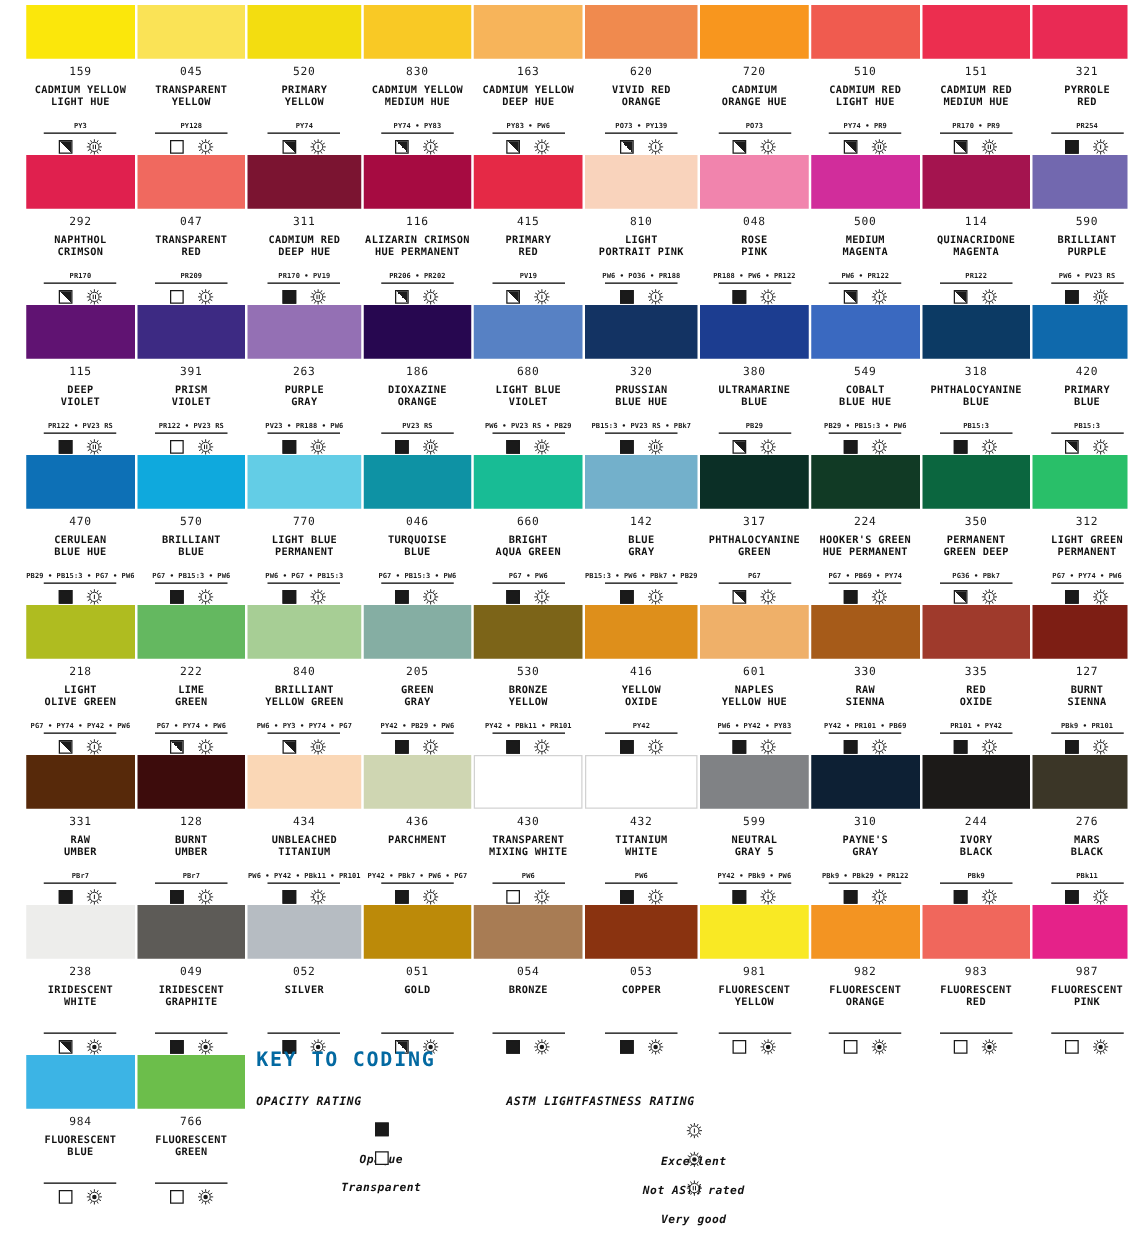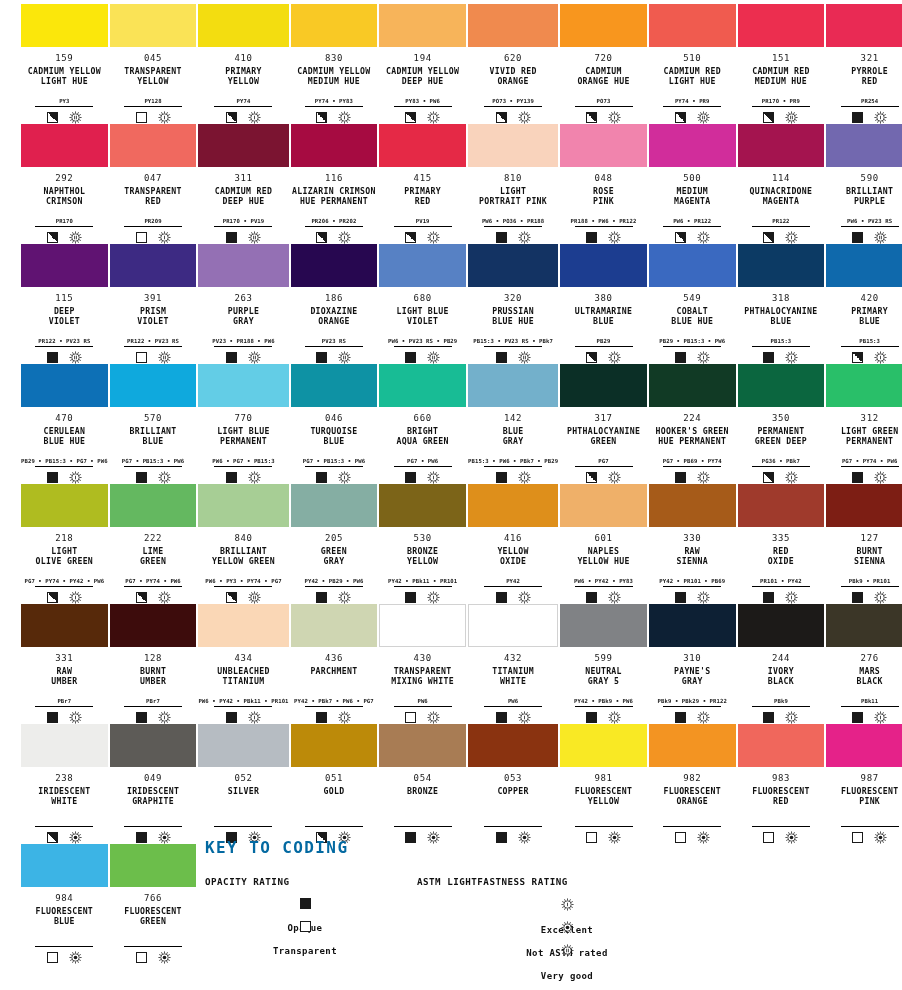--- a/index.html
+++ b/index.html
@@ -98,21 +98,21 @@
     top: 838px;
     width: 560px;
   }
   .legend-title {
     font-size: 16px;
     letter-spacing: 1.4px;
     color: #0369a1;
     font-weight: 700;
     margin-bottom: 19px;
   }
-  .legend-cols { display: flex; gap: 12px; }
+  .legend-cols { display: flex; gap: 0px; font-style: italic; }
   .legend-col { width: 200px; }
   .legend-col.wide { width: 300px; }
   .legend-head {
     font-size: 9.2px;
     letter-spacing: 0.5px;
     font-weight: 700;
     color: #111;
     margin-bottom: 11px;
   }
   .legend-row {
@@ -185,21 +185,21 @@
             <line x1="13.00" y1="4.80" x2="13.00" y2="0.80" stroke="#1a1a1a" stroke-width="1.5"></line>
             <line x1="17.10" y1="5.90" x2="19.10" y2="2.43" stroke="#1a1a1a" stroke-width="1.5"></line>
             <line x1="20.10" y1="8.90" x2="23.57" y2="6.90" stroke="#1a1a1a" stroke-width="1.5"></line>
             <circle cx="13" cy="13" r="7.4" fill="#fff" stroke="#1a1a1a" stroke-width="1.5"></circle>
             <line x1="13" y1="9.5" x2="13" y2="16.5" stroke="#1a1a1a" stroke-width="1.6"></line>
           </svg>
         </div>
       </div>
       <div class="cell">
         <div class="swatch" style="background:#F3DD10"></div>
-        <div class="code">410</div>
+        <div class="code">520</div>
         <div class="cname">PRIMARY
 YELLOW</div>
         <div class="pig">PY74</div>
         <div class="rule"></div>
         <div class="icons">
           <span class="op op-semi"></span>
           <svg class="lf" viewBox="0 0 26 26">
             <line x1="21.20" y1="13.00" x2="25.20" y2="13.00" stroke="#1a1a1a" stroke-width="1.5"></line>
             <line x1="20.10" y1="17.10" x2="23.57" y2="19.10" stroke="#1a1a1a" stroke-width="1.5"></line>
             <line x1="17.10" y1="20.10" x2="19.10" y2="23.57" stroke="#1a1a1a" stroke-width="1.5"></line>
@@ -239,21 +239,21 @@
             <line x1="13.00" y1="4.80" x2="13.00" y2="0.80" stroke="#1a1a1a" stroke-width="1.5"></line>
             <line x1="17.10" y1="5.90" x2="19.10" y2="2.43" stroke="#1a1a1a" stroke-width="1.5"></line>
             <line x1="20.10" y1="8.90" x2="23.57" y2="6.90" stroke="#1a1a1a" stroke-width="1.5"></line>
             <circle cx="13" cy="13" r="7.4" fill="#fff" stroke="#1a1a1a" stroke-width="1.5"></circle>
             <line x1="13" y1="9.5" x2="13" y2="16.5" stroke="#1a1a1a" stroke-width="1.6"></line>
           </svg>
         </div>
       </div>
       <div class="cell">
         <div class="swatch" style="background:#F7B45A"></div>
-        <div class="code">194</div>
+        <div class="code">163</div>
         <div class="cname">CADMIUM YELLOW
 DEEP HUE</div>
         <div class="pig">PY83 • PW6</div>
         <div class="rule"></div>
         <div class="icons">
           <span class="op op-semi"></span>
           <svg class="lf" viewBox="0 0 26 26">
             <line x1="21.20" y1="13.00" x2="25.20" y2="13.00" stroke="#1a1a1a" stroke-width="1.5"></line>
             <line x1="20.10" y1="17.10" x2="23.57" y2="19.10" stroke="#1a1a1a" stroke-width="1.5"></line>
             <line x1="17.10" y1="20.10" x2="19.10" y2="23.57" stroke="#1a1a1a" stroke-width="1.5"></line>

